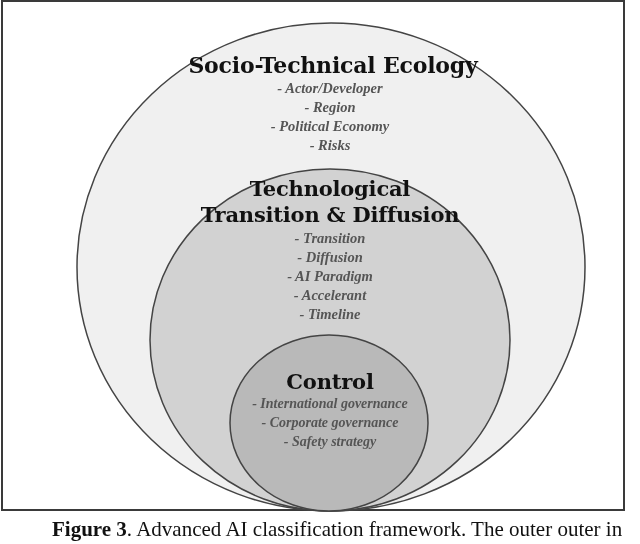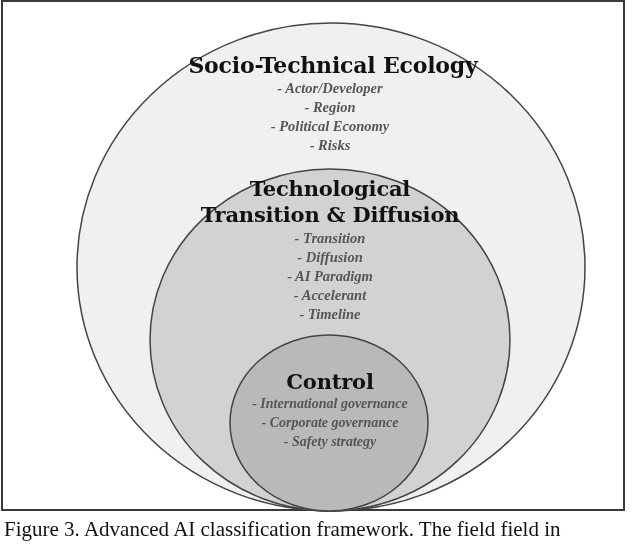--- a/index.html
+++ b/index.html
@@ -16,21 +16,21 @@
     }
     .item {
       position: absolute; left: 0; width: 660px; text-align: center;
       font-family: "Liberation Serif", serif; font-style: italic; font-weight: bold;
       color: #555555; font-size: 14.5px; line-height: 18px;
     }
     .caption {
       position: absolute; left: 4px; top: 514px; width: 660px; white-space: nowrap;
       font-family: "Liberation Serif", serif; font-size: 21px; color: #111111; line-height: 30px;
     }
-    .caption .fig { font-weight: normal; }
+    .caption .fig { font-weight: bold; margin-left: 48px; }
   </style>
 </head>
 <body>
 
 <div class="frame"></div>
 
 <svg class="diagram" width="640" height="544" viewBox="0 0 640 544">
   <ellipse cx="331" cy="267" rx="254" ry="244" fill="#f0f0f0" stroke="#444444" stroke-width="1.5"></ellipse>
   <ellipse cx="330" cy="340" rx="180" ry="171" fill="#d2d2d2" stroke="#444444" stroke-width="1.5"></ellipse>
   <ellipse cx="329" cy="423" rx="99" ry="88" fill="#b9b9b9" stroke="#444444" stroke-width="1.5"></ellipse>
@@ -48,13 +48,13 @@
 <div class="item" style="top:248px;">- Diffusion</div>
 <div class="item" style="top:267px;">- AI Paradigm</div>
 <div class="item" style="top:286px;">- Accelerant</div>
 <div class="item" style="top:305px;">- Timeline</div>
 
 <div class="ring-label" style="top:369px; font-size:21px;">Control</div>
 <div class="item" style="top:395px; font-size:14px;">- International governance</div>
 <div class="item" style="top:414px; font-size:14px;">- Corporate governance</div>
 <div class="item" style="top:433px; font-size:14px;">- Safety strategy</div>
 
-<div class="caption"><span class="fig">Figure 3</span><span>. Advanced AI classification framework. The field field in</span></div>
+<div class="caption"><span class="fig">Figure 3</span><span>. Advanced AI classification framework. The outer outer in</span></div>
 
 </body></html>

